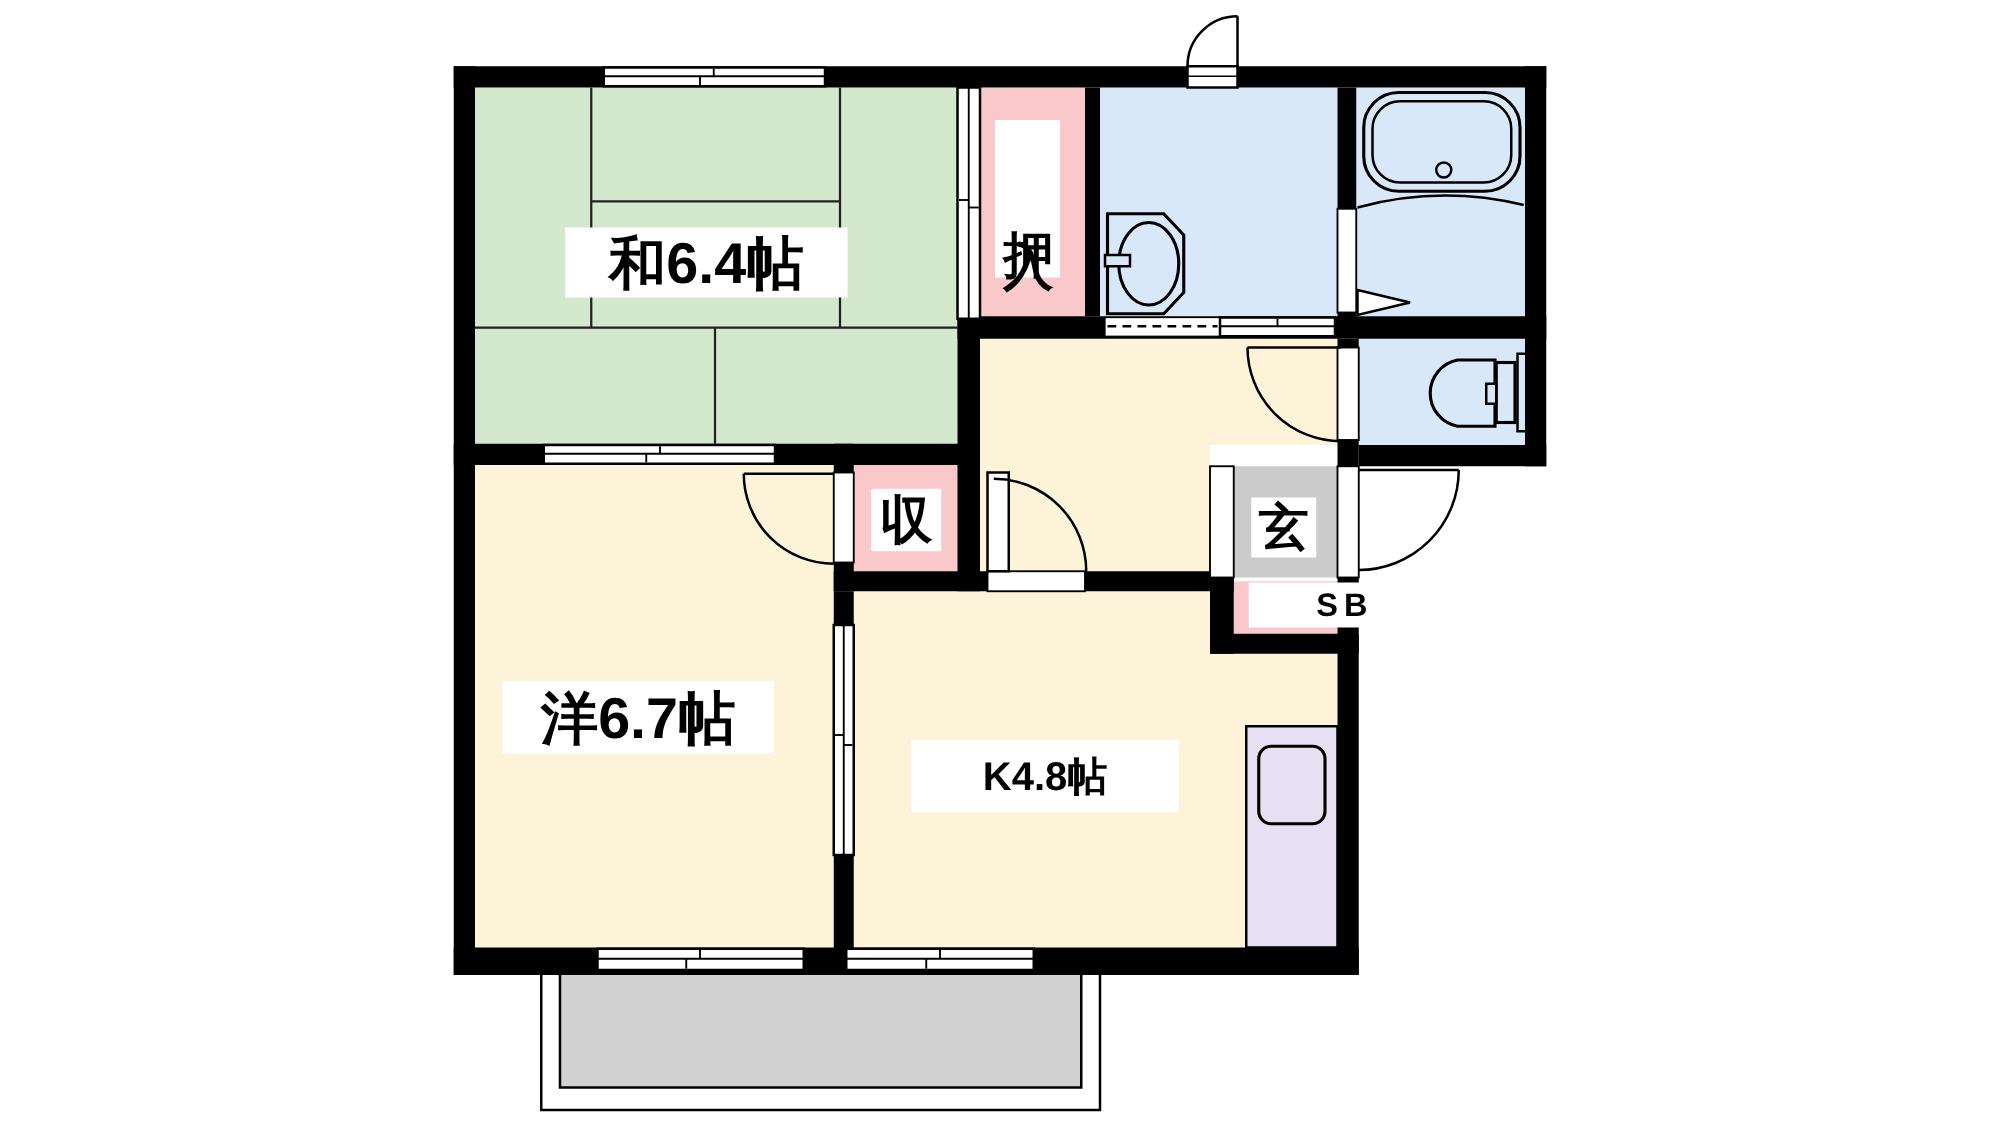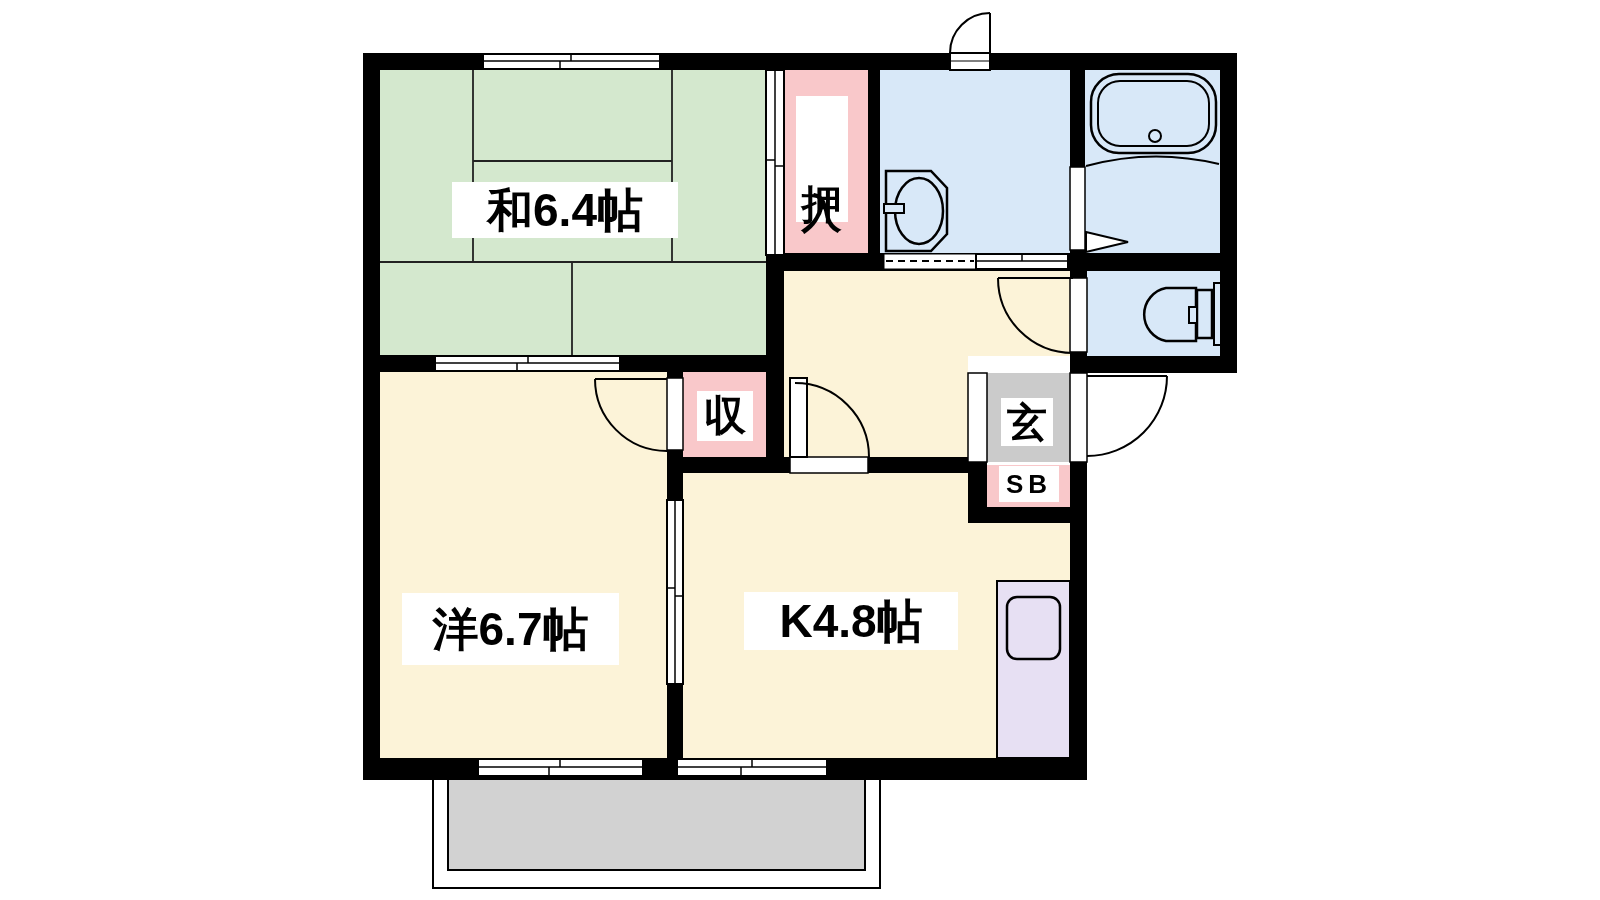--- a/index.html
+++ b/index.html
@@ -173,16 +173,16 @@
       <rect x="997" y="581" width="73" height="177" stroke-width="2" fill="#e7e0f3"></rect>
       <rect x="1007" y="597" width="53" height="62" rx="10" stroke-width="2.5"></rect>
     </g>
   </g>
 </svg>
 
   <div class="label" style="left:452px;top:182px;width:226px;height:56px;font-size:46px;">和6.4帖</div>
   <div class="label vert" style="left:796px;top:96px;width:52px;height:126px;font-size:40px;">押入</div>
   <div class="label" style="left:697px;top:391px;width:56px;height:50px;font-size:42px;">収</div>
   <div class="label" style="left:1001px;top:398px;width:52px;height:48px;font-size:40px;">玄</div>
-  <div class="label" style="left:999px;top:466px;width:60px;height:36px;font-size:26px;letter-spacing:5px;">SB</div>
-  <div class="label" style="left:402px;top:545px;width:217px;height:72px;font-size:46px;margin-top:48px;">洋6.7帖</div>
-  <div class="label" style="left:744px;top:592px;width:214px;height:58px;font-size:46px;">K4.8帖</div>
+  <div class="label" style="left:999px;top:466px;width:60px;height:36px;font-size:26px;letter-spacing:5px;padding-left:47px;">SB</div>
+  <div class="label" style="left:402px;top:545px;width:217px;height:58px;font-size:46px;">洋6.7帖</div>
+  <div class="label" style="left:729px;top:592px;width:214px;height:58px;font-size:32px;">K4.8帖</div>
 </div>
 
 </body></html>

